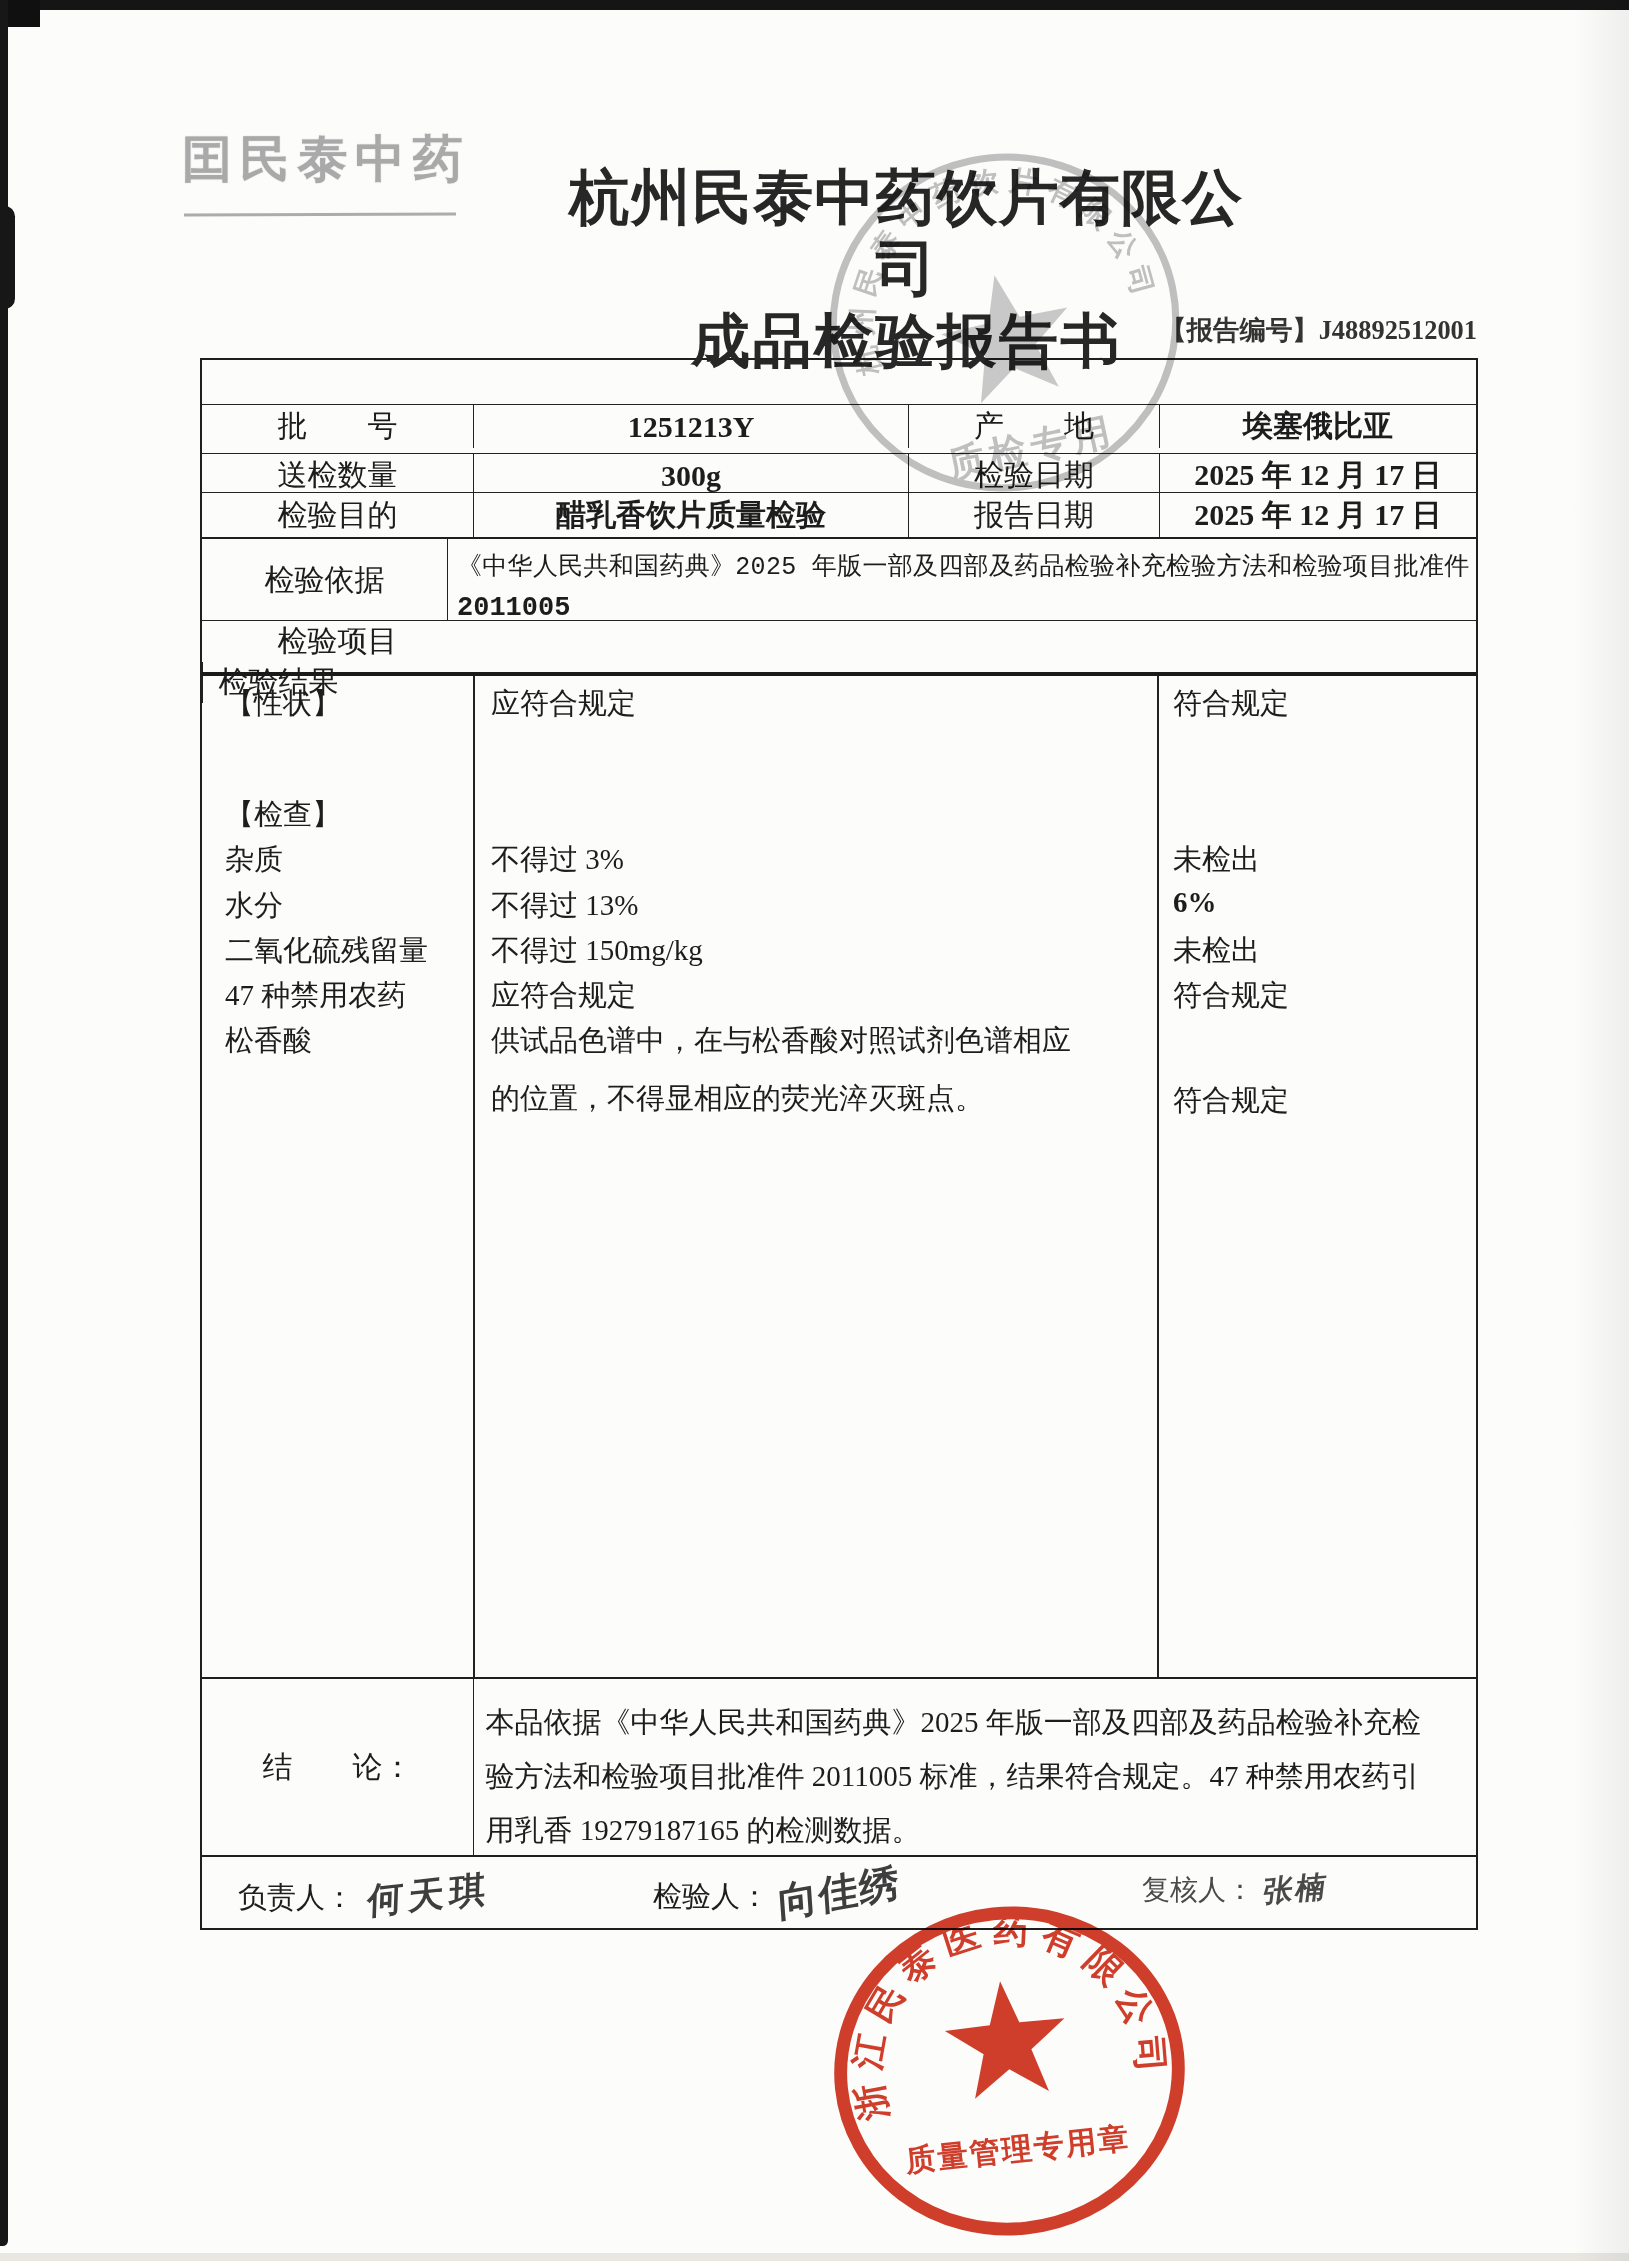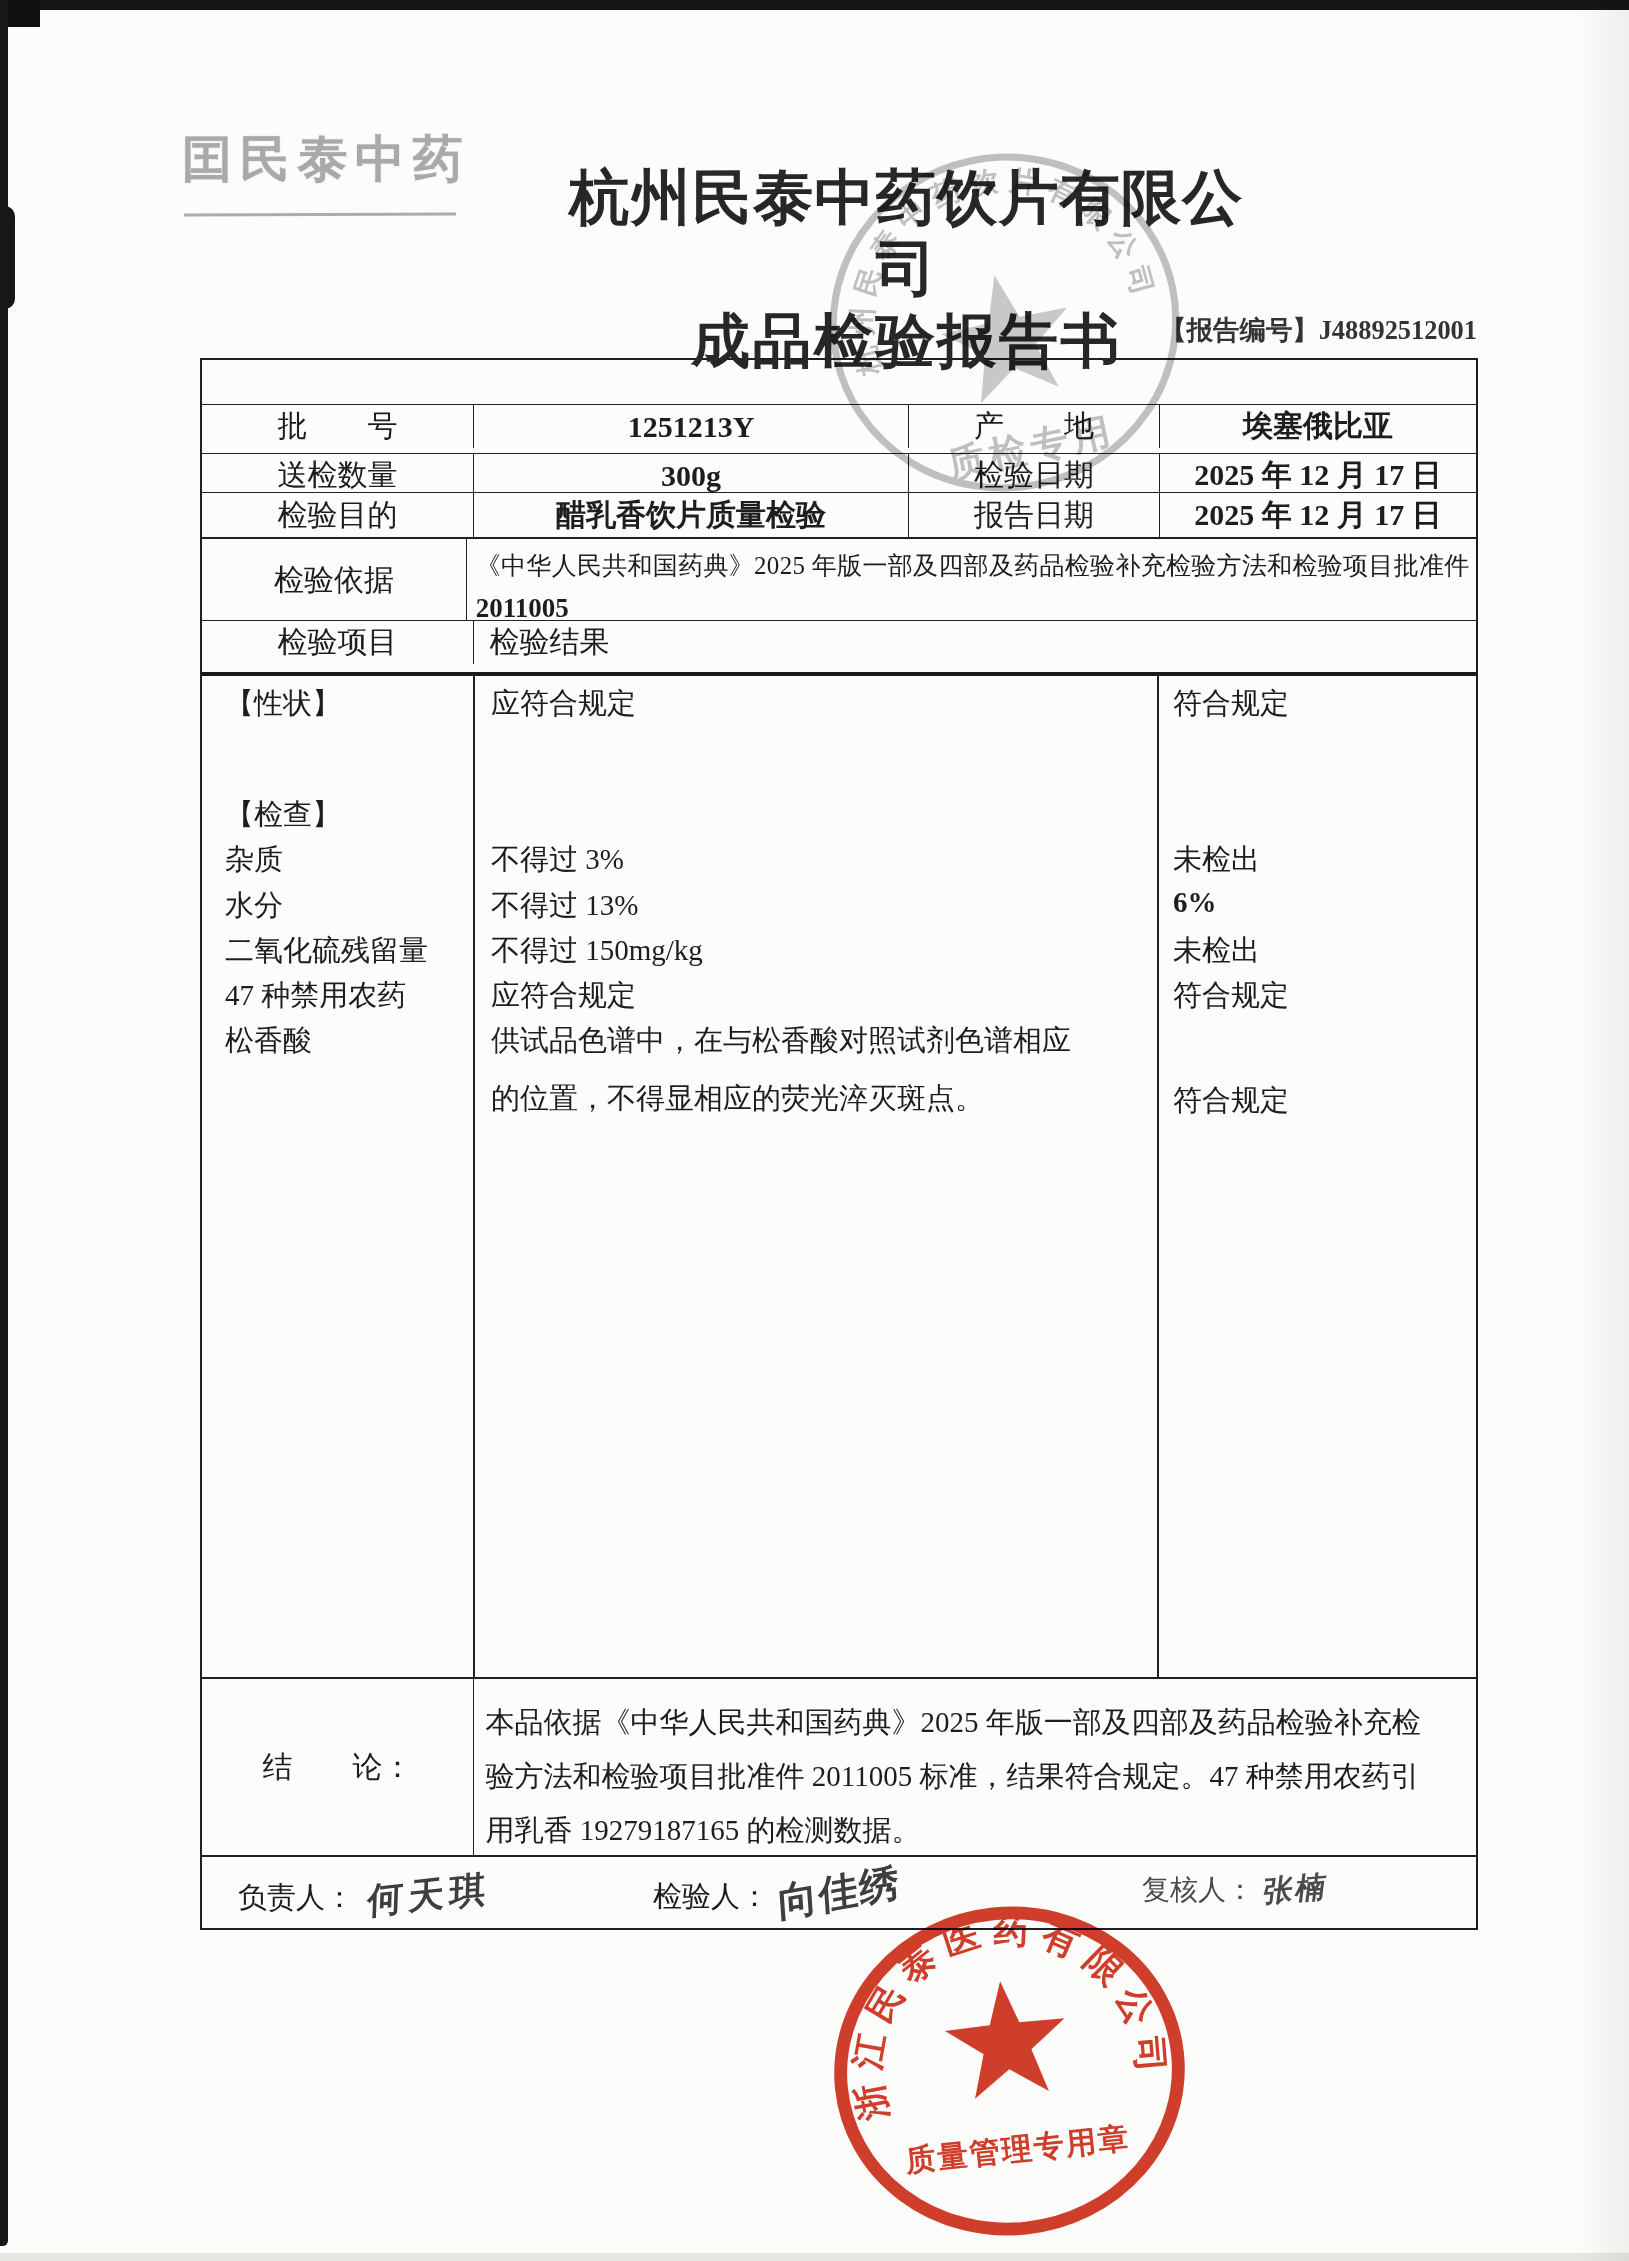--- a/index.html
+++ b/index.html
@@ -39,22 +39,22 @@
   .cell{box-sizing:border-box;display:flex;align-items:center;font-size:30px;}
   .bl{border-left:1.9px solid #222;}
   .c-label{width:271px;justify-content:center;}
   .c-val{width:435px;justify-content:center;font-weight:700;}
   .c-label2{width:251px;justify-content:center;}
   .c-val2{flex:1;justify-content:center;font-weight:700;}
   .r1{top:0;height:44px;}
   .r2{top:44px;height:44px;}
   .r3{top:93px;height:44px;}
   .r4{top:132px;height:45px;}
-  .r5{top:177px;height:84px;}
-  .r6{top:260px;height:44px;}
+  .r5{top:177px;height:84px;font-family:Liberation Mono, monospace;}
+  .r6{top:260px;height:44px;flex-direction:column;}
   .rbody{top:312px;height:1005px;}
   .rconc{top:1317px;height:179px;}
   .rsig{top:1495px;height:72px;}
   .basis-cell{flex:1;display:flex;flex-direction:column;justify-content:flex-start;padding:10.3px 6.4px 0 9px;}
   .basis-line1{font-size:25px;white-space:nowrap;letter-spacing:0.3px;}
   .basis-line2{font-size:27px;font-weight:700;margin-top:10.3px;}
   .hdr-std{width:682px;justify-content:flex-start;padding-left:17px;}
   .hdr-res{flex:1;justify-content:flex-start;padding-left:15.5px;}
   .bodycell{position:relative;width:100%;}
   .vline{position:absolute;top:0;bottom:0;width:1.9px;background:#222;}

